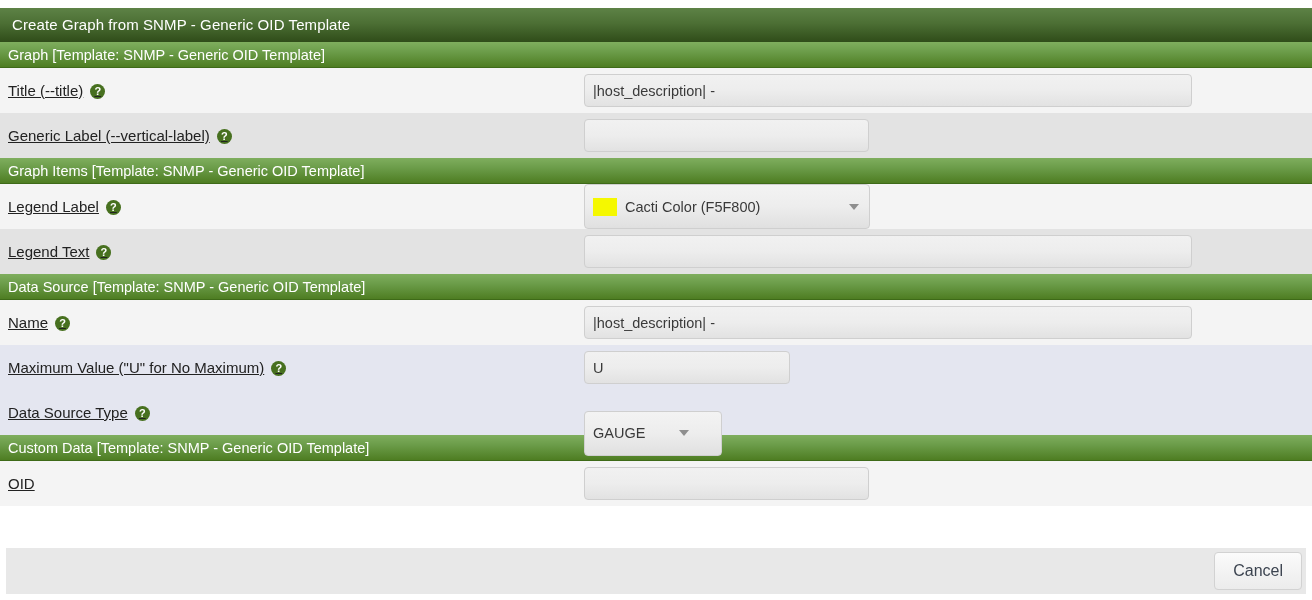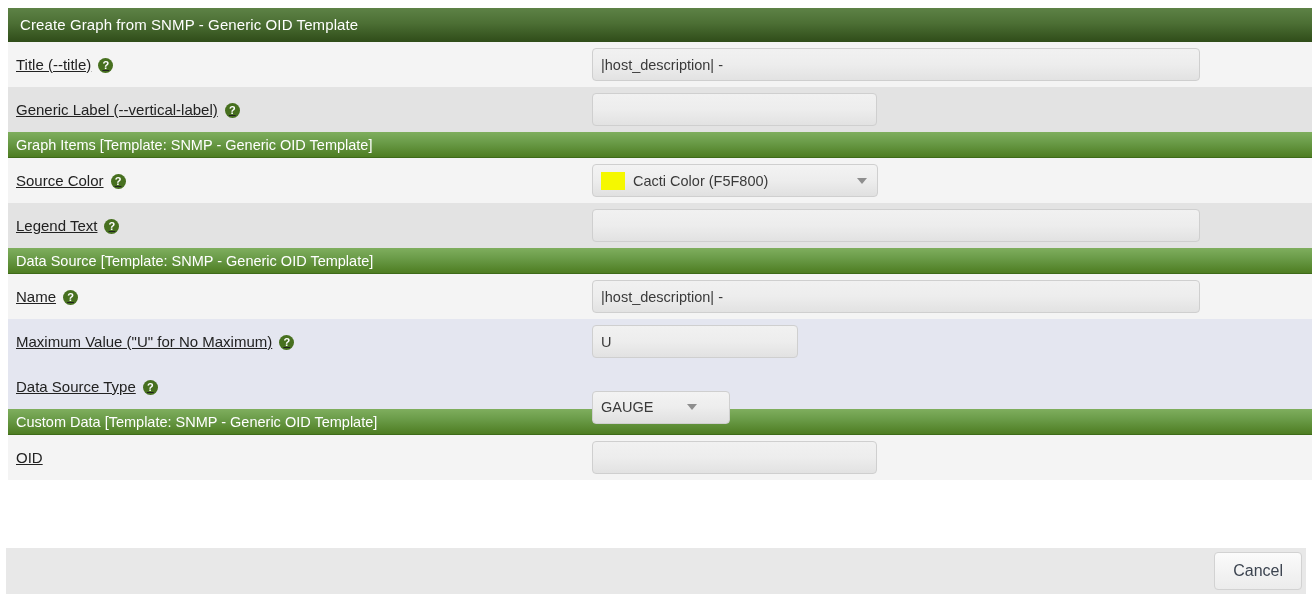--- a/index.html
+++ b/index.html
@@ -8,21 +8,20 @@
     width: 1312px; height: 600px;
     background: #ffffff;
     font-family: "Liberation Sans", sans-serif;
     overflow: hidden;
   }
   #page {
     width: 1312px; height: 600px;
     position: relative;
     background: #ffffff;
     padding-top: 8px;
-    padding-left: 8px;
   }
 
   
   .titlebar {
     height: 34px;
     background: linear-gradient(to bottom, #5d8246 0%, #4c6f34 45%, #2f4c19 100%);
     color: #ffffff;
     font-size: 15px;
     line-height: 34px;
     padding: 0 12px;
@@ -102,21 +101,21 @@
     color: #3a3a3a;
     padding: 0 8px;
     outline: none;
   }
   .txt.wide   { width: 608px; }
   .txt.medium { width: 285px; }
   .txt.small  { width: 206px; }
 
   
   .sel {
-    height: 33px;
+    height: 45px;
     border: 1px solid #cfcfcf;
     border-radius: 4px;
     background: linear-gradient(to bottom, #f3f3f3 0%, #ededed 50%, #e0e0e0 100%);
     display: flex;
     align-items: center;
     padding: 0 6px 0 8px;
     font-size: 14.5px;
     color: #3a3a3a;
     gap: 8px;
     cursor: default;
@@ -175,20 +174,21 @@
     color: #ffffff;
   }
 </style>
 </head>
 <body>
 
 <div id="page">
 
   <div class="titlebar">Create Graph from SNMP - Generic OID Template</div>
 
+  <div class="section-header">Graph [Template: SNMP - Generic OID Template]</div>
 
   <div class="row alt-light">
     <div class="row-label">
       <span>Title (--title)</span>
       <span class="help-icon">?</span>
     </div>
     <div class="row-field">
       <input class="txt wide" type="text" value="|host_description| -" style="">
     </div>
   </div>
@@ -200,21 +200,21 @@
     </div>
     <div class="row-field">
       <input class="txt medium" type="text" value="" style="">
     </div>
   </div>
 
   <div class="section-header">Graph Items [Template: SNMP - Generic OID Template]</div>
 
   <div class="row alt-light">
     <div class="row-label">
-      <span>Source Color</span>
+      <span>Legend Label</span>
       <span class="help-icon">?</span>
     </div>
     <div class="row-field">
       <div class="sel color-sel">
         <span class="color-swatch" id="legend-swatch" style="background: rgb(245, 248, 0);"></span>
         <span class="sel-label">Cacti Color (F5F800)</span>
         <span class="sel-spacer"></span>
         <span class="caret"></span>
       </div>
     </div>

